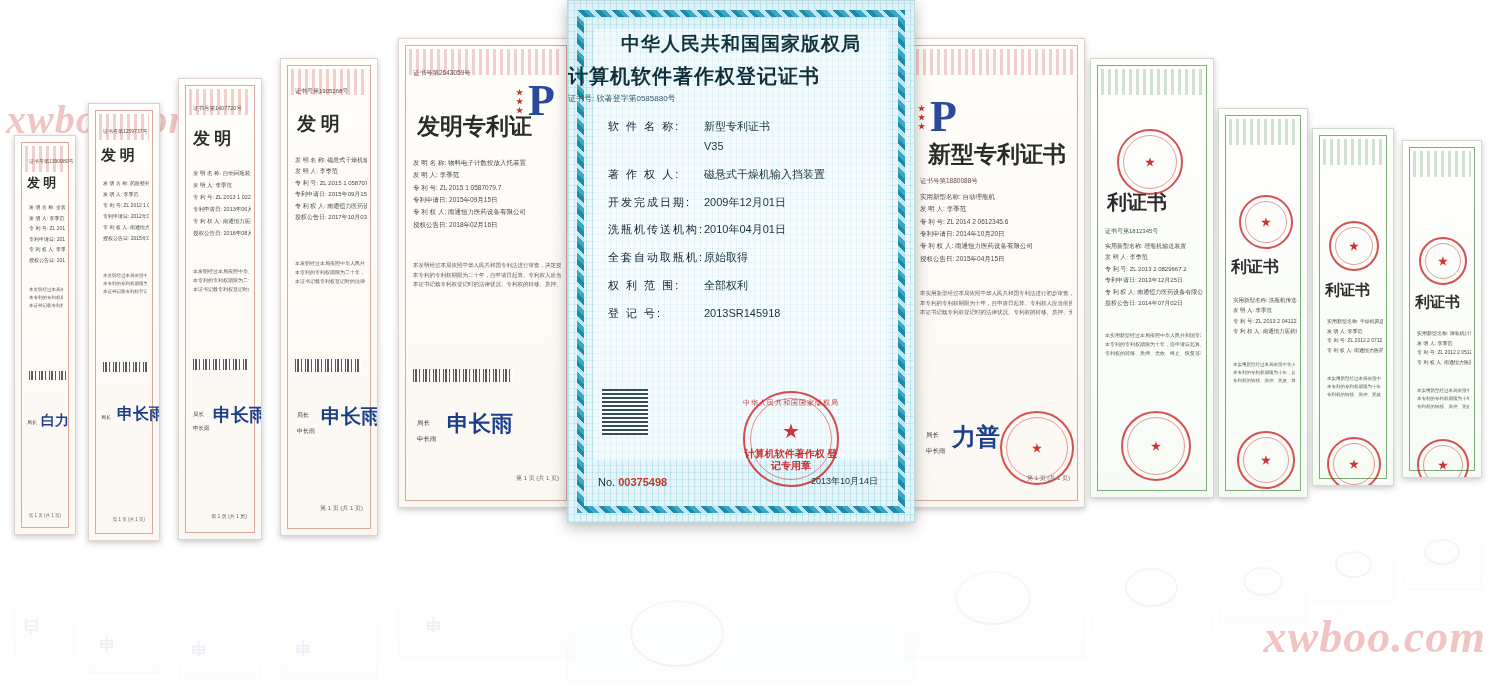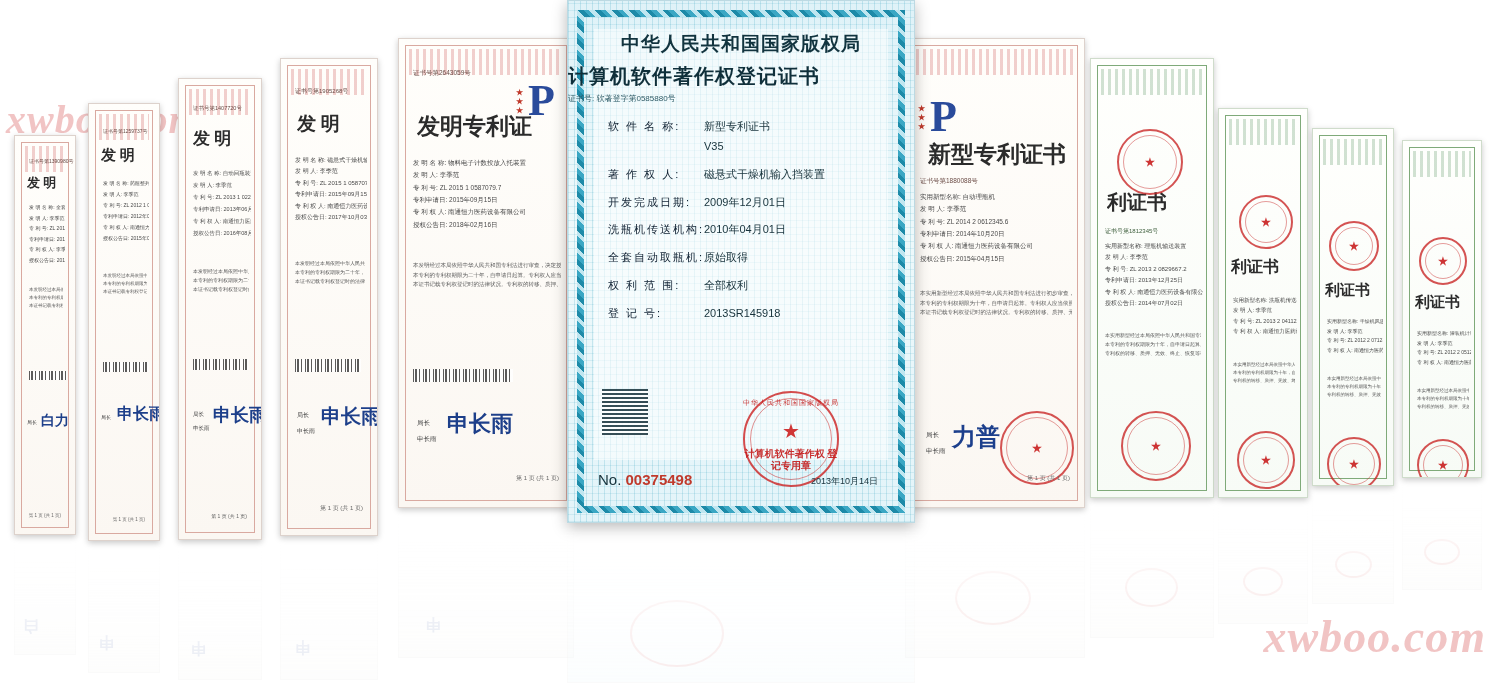--- a/index.html
+++ b/index.html
@@ -352,21 +352,21 @@
     font-size: 10px;
     color: rgba(196,28,28,.92);
     font-family: "Liberation Serif", serif;
     font-weight: bold;
     line-height: 1.15;
   }
   #featured .f-no {
     position: absolute;
     left: 30px;
     bottom: 34px;
-    font-size: 15px;
+    font-size: 11px;
     color: #17323b;
   }
   #featured .f-no .num { color: #c0392b; font-weight: bold; }
   #featured .f-date {
     position: absolute;
     right: 36px;
     bottom: 34px;
     font-size: 9px;
     color: #17323b;
   }

